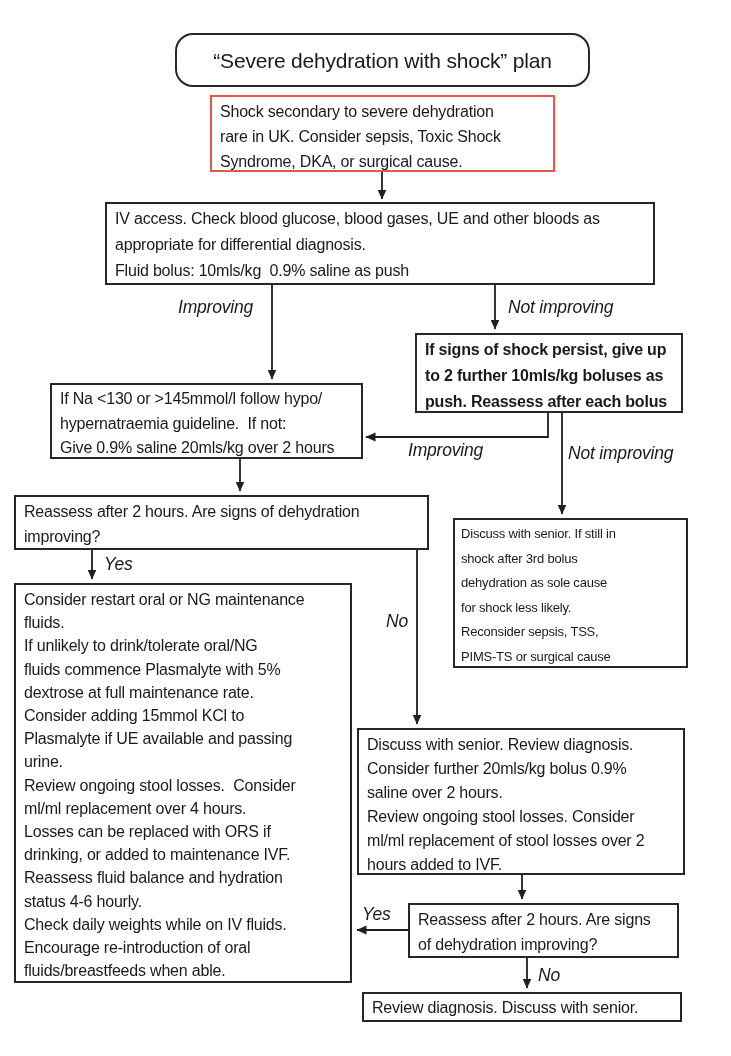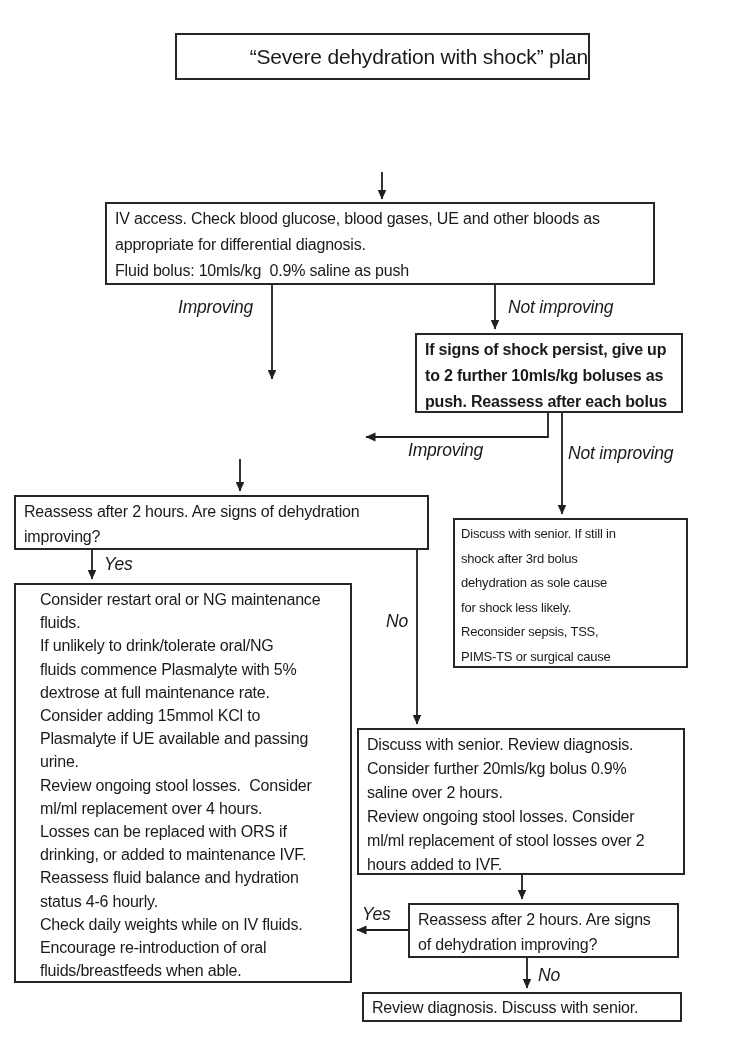--- a/index.html
+++ b/index.html
@@ -31,32 +31,32 @@
   }
   .warning{border-color:var(--warning-border);}
   .lbl{
     position:absolute;
     font-size:17.5px;
     letter-spacing:-0.2px;
     white-space:nowrap;
     font-style:italic;
   }
   #title-box{
-    left:175px;top:33px;width:415px;height:47px;
+    left:175px;top:33px;width:415px;height:54px;
     font-size:21px;line-height:35px;
-    display:flex;align-items:center;justify-content:flex-end;
-    white-space:nowrap;padding:0;
+    display:flex;align-items:center;justify-content:center;
+    white-space:nowrap;padding:0;border-radius:18px;
   }
   #warning-box{left:210px;top:95px;width:345px;height:77px;line-height:25px;}
   #iv-box{left:105px;top:202px;width:550px;height:83px;line-height:26px;}
   #bolus-box{left:415px;top:333px;width:268px;height:80px;line-height:26px;font-weight:bold;}
   #sodium-box{left:50px;top:383px;width:313px;height:76px;line-height:24.5px;}
   #reassess1-box{left:14px;top:495px;width:415px;height:55px;line-height:25px;}
   #senior-shock-box{left:453px;top:518px;width:235px;height:150px;line-height:24.5px;font-size:13px;padding:2px 6px;}
-  #maintenance-box{left:14px;top:583px;width:338px;height:400px;line-height:23.2px;padding:3px 24px;}
+  #maintenance-box{left:14px;top:583px;width:338px;height:400px;line-height:23.2px;padding:3px 8px;}
   #senior-review-box{left:357px;top:728px;width:328px;height:147px;line-height:24px;padding:3px 8px;}
   #reassess2-box{left:408px;top:903px;width:271px;height:55px;line-height:25px;}
   #review-box{left:362px;top:992px;width:320px;height:30px;line-height:25px;padding:1px 8px;}
 
   #lbl-improving-1{left:178px;top:297px;}
   #lbl-not-improving-1{left:508px;top:297px;}
   #lbl-improving-2{left:408px;top:440px;}
   #lbl-not-improving-2{left:568px;top:443px;}
   #lbl-yes-1{left:104px;top:554px;}
   #lbl-no-1{left:386px;top:611px;}
@@ -88,29 +88,35 @@
     <path class="flow" d="M417,550 L417,724" marker-end="url(#ah)"></path>
     <path class="flow" d="M522,875 L522,899" marker-end="url(#ah)"></path>
     <path class="flow" d="M408,930 L357,930" marker-end="url(#ah)"></path>
     <path class="flow" d="M527,958 L527,988" marker-end="url(#ah)"></path>
   </svg>
 
   <div class="box" id="title-box">
     <span>“Severe dehydration with shock” plan</span>
   </div>
 
+  <div class="box warning" id="warning-box">Shock secondary to severe dehydration
+rare in UK. Consider sepsis, Toxic Shock
+Syndrome, DKA, or surgical cause.</div>
 
   <div class="box" id="iv-box">IV access. Check blood glucose, blood gases, UE and other bloods as
 appropriate for differential diagnosis.
 Fluid bolus: 10mls/kg  0.9% saline as push</div>
 
   <div class="box" id="bolus-box">If signs of shock persist, give up
 to 2 further 10mls/kg boluses as
 push. Reassess after each bolus</div>
 
+  <div class="box" id="sodium-box">If Na &lt;130 or &gt;145mmol/l follow hypo/
+hypernatraemia guideline.  If not:
+Give 0.9% saline 20mls/kg over 2 hours</div>
 
   <div class="box" id="reassess1-box">Reassess after 2 hours. Are signs of dehydration
 improving?</div>
 
   <div class="box" id="senior-shock-box">Discuss with senior. If still in
 shock after 3rd bolus
 dehydration as sole cause
 for shock less likely.
 Reconsider sepsis, TSS,
 PIMS-TS or surgical cause</div>

